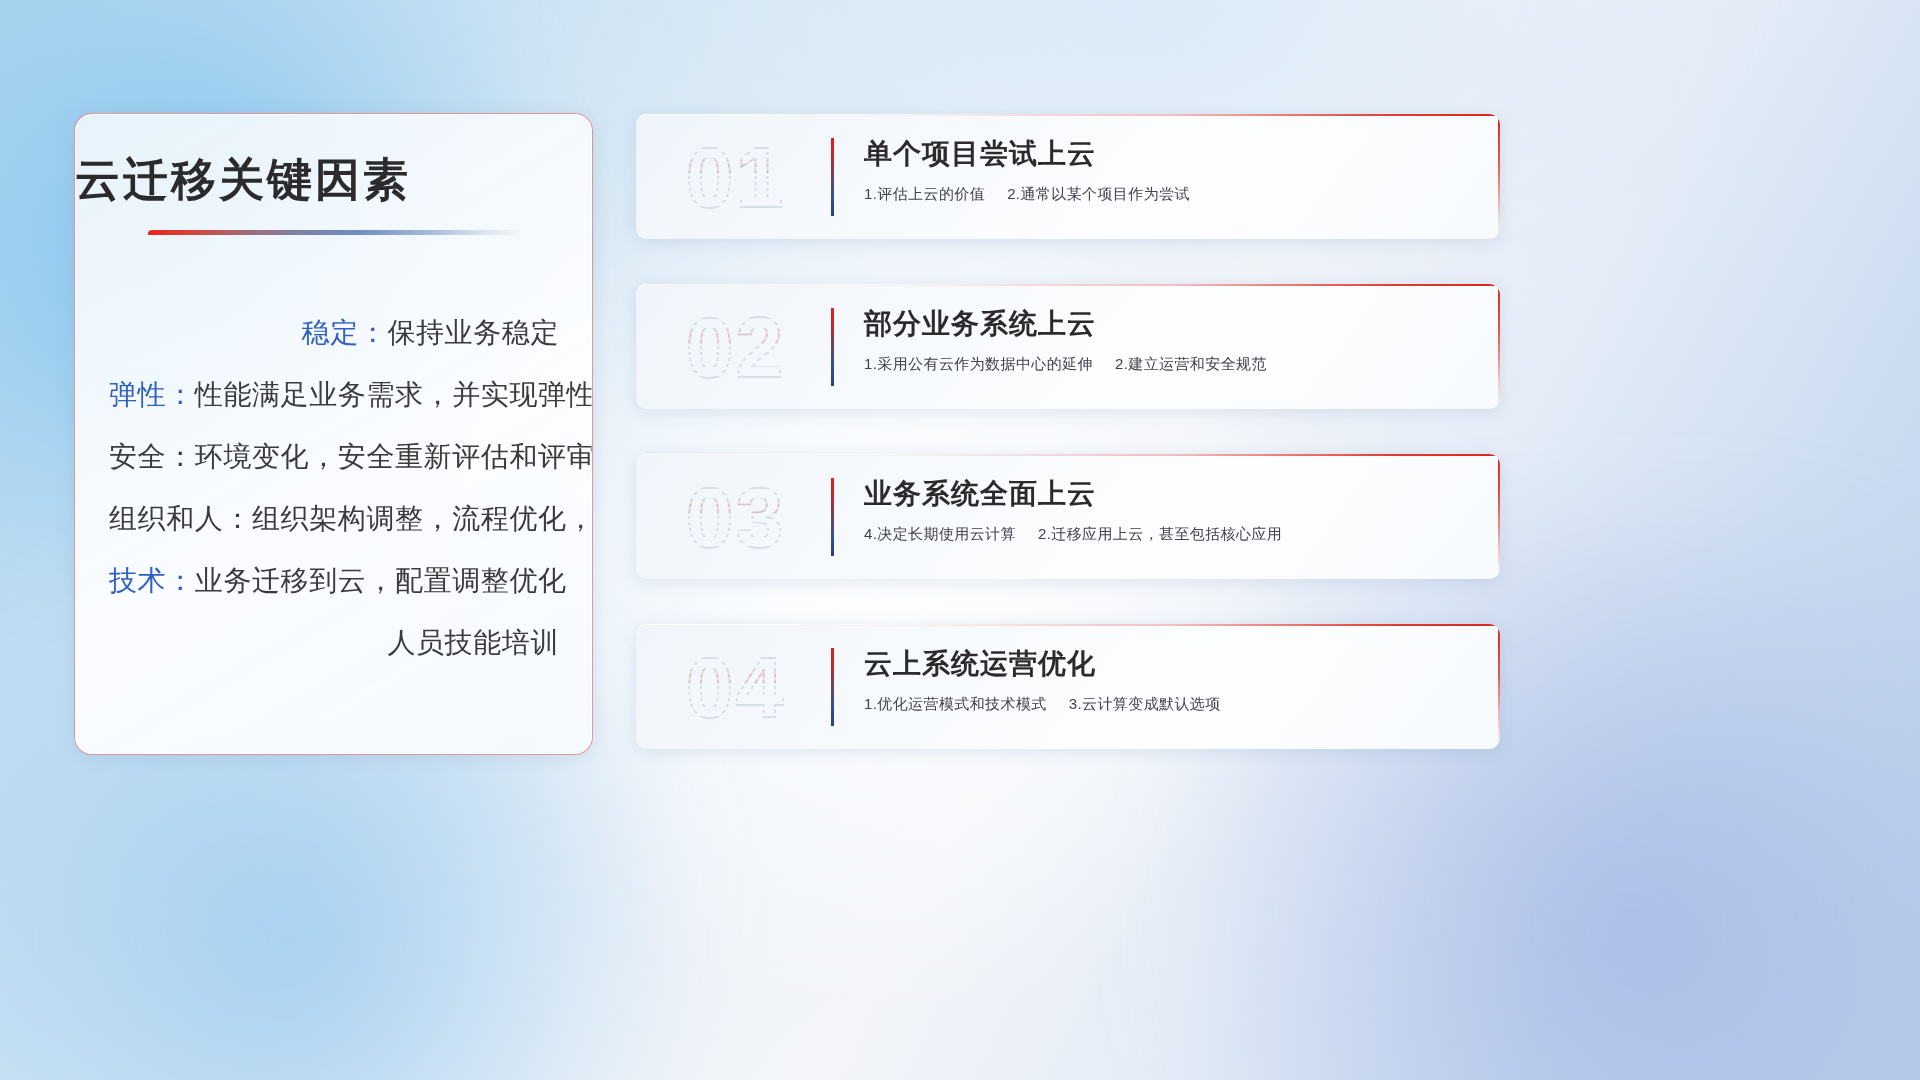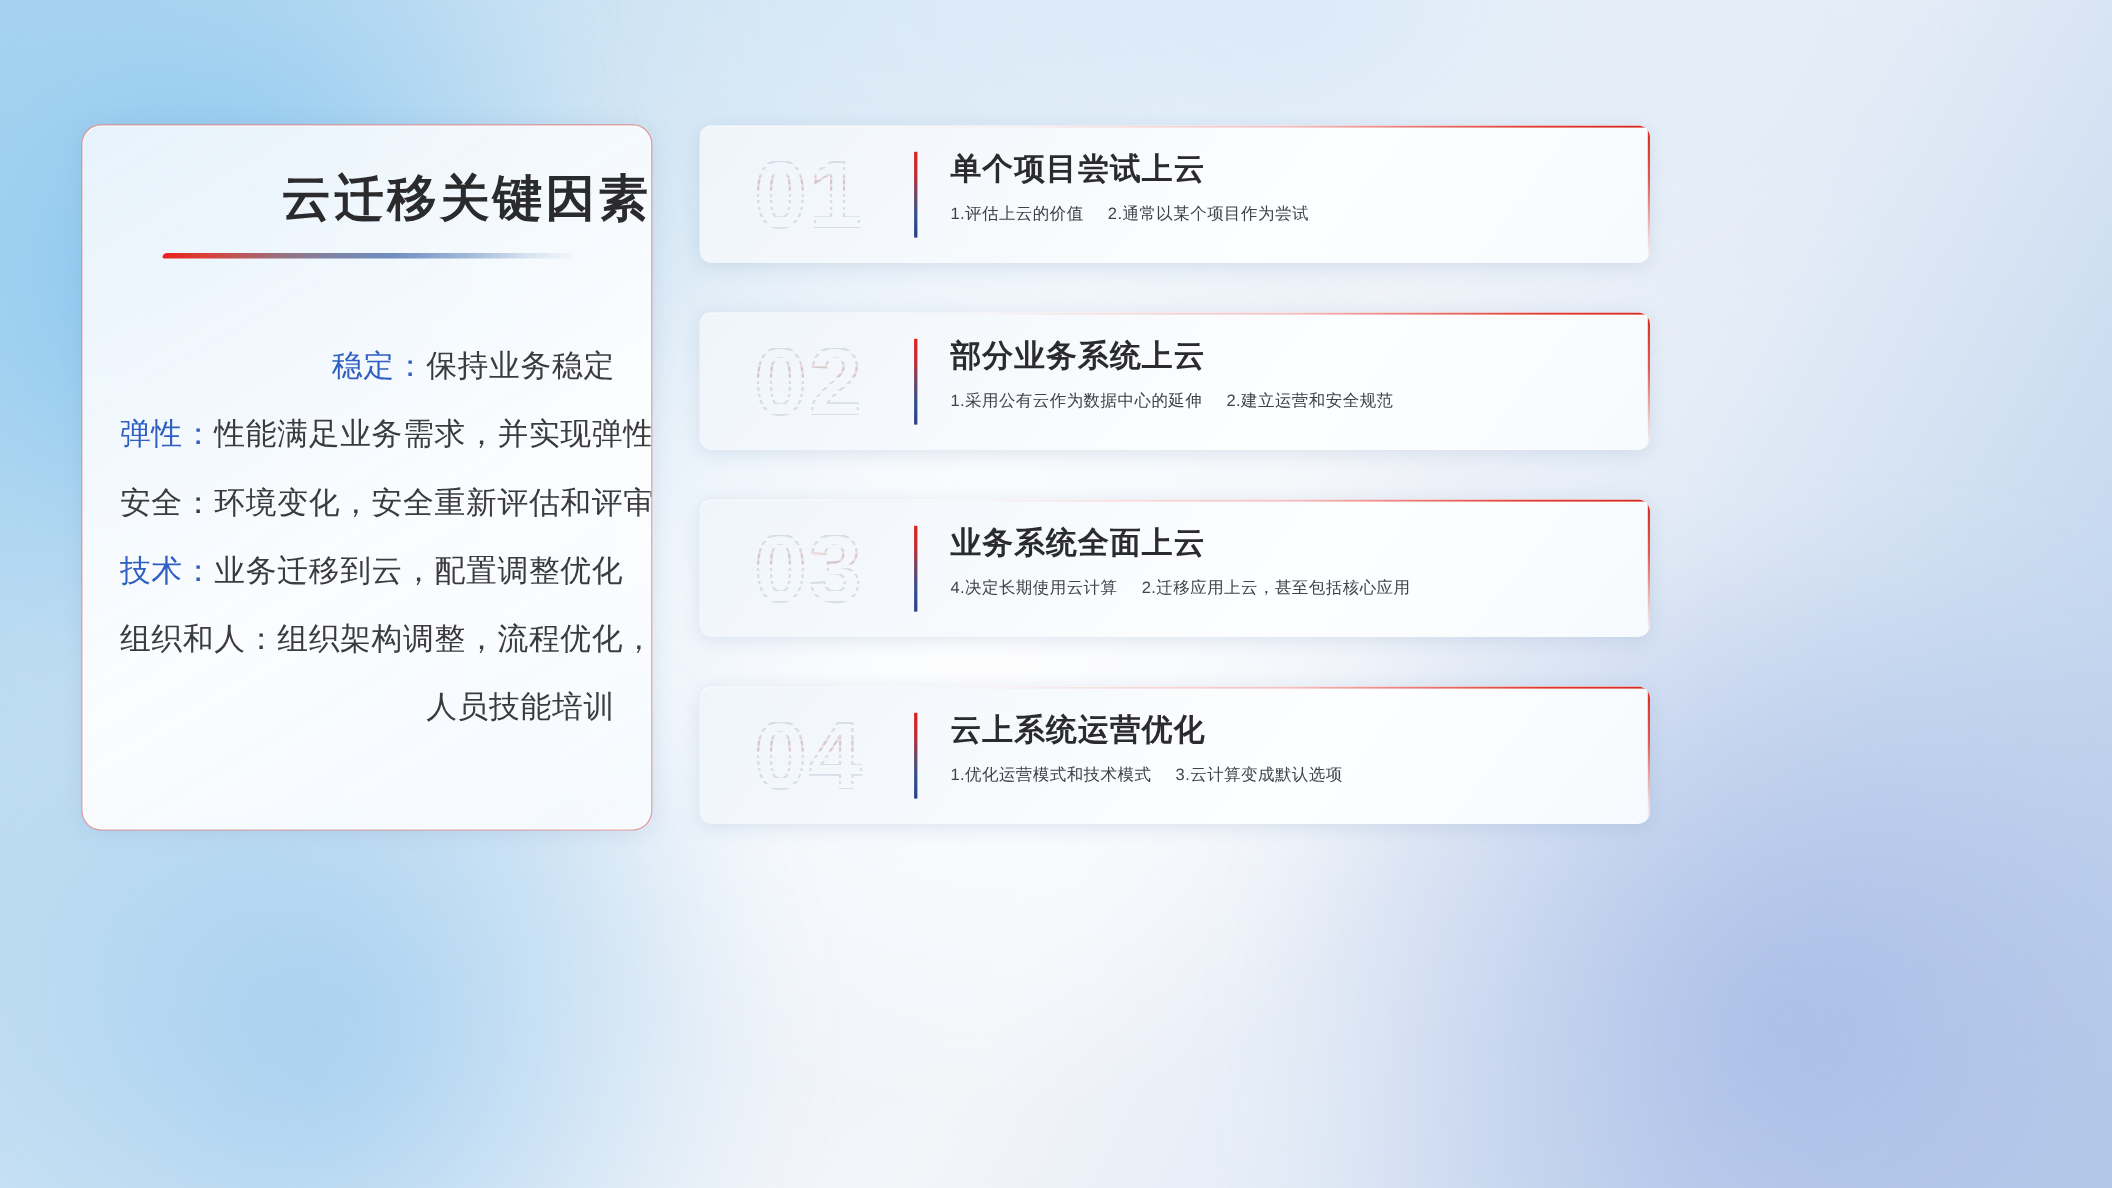--- a/index.html
+++ b/index.html
@@ -63,21 +63,21 @@
     box-shadow:0 2px 18px rgba(120,150,190,.18), inset 0 1px 0 rgba(255,255,255,.8);
     overflow:hidden;
   }
   #left-panel::after{
     content:""; position:absolute; inset:0; border-radius:18px;
     border:1px solid rgba(255,255,255,.55);
     pointer-events:none;
   }
   #panel-title{
     margin-top:41px;
-    text-align:right;
+    text-align:left;
     font-size:45px;
     font-weight:700;
     color:#2b2b2d;
     letter-spacing:3px;
     line-height:1.1;
   }
   #panel-rule{
     margin:25px auto 0;
     width:372px; height:5px;
     border-radius:3px;
@@ -204,24 +204,24 @@
     <div class="panel-line">
       <span class="lbl-blue">稳定：</span><span>保持业务稳定</span>
     </div>
     <div class="panel-line">
       <span class="lbl-blue">弹性：</span><span>性能满足业务需求，并实现弹性</span>
     </div>
     <div class="panel-line">
       <span class="lbl-dark">安全：</span><span>环境变化，安全重新评估和评审</span>
     </div>
     <div class="panel-line">
+      <span class="lbl-dark">组织和人：</span><span>组织架构调整，流程优化，</span>
+    </div>
+    <div class="panel-line">
       <span class="lbl-blue">技术：</span><span>业务迁移到云，配置调整优化</span>
-    </div>
-    <div class="panel-line">
-      <span class="lbl-dark">组织和人：</span><span>组织架构调整，流程优化，</span>
     </div>
     <div class="panel-line">
       <span class="lbl-dark"></span><span>人员技能培训</span>
     </div>
   </div>
 </div>
 
 <div id="cards">
 
   <div class="card">

